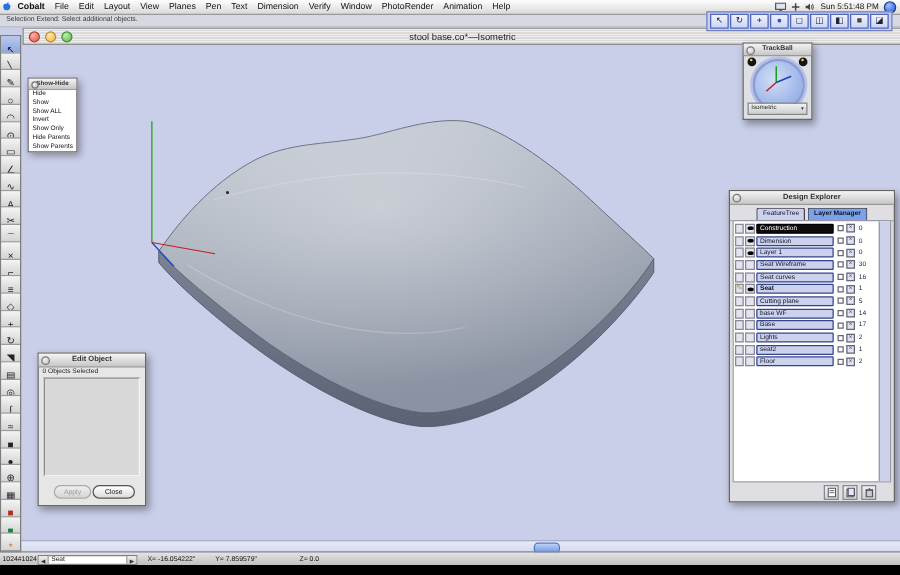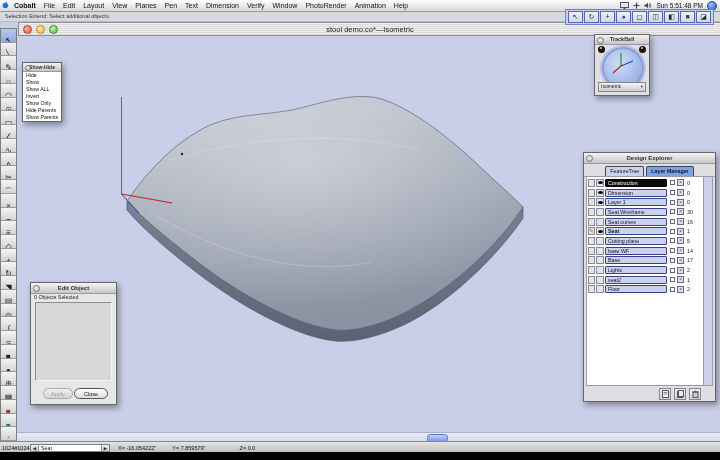--- a/index.html
+++ b/index.html
@@ -200,21 +200,21 @@
     <div class="view-btn" style="color: rgb(68, 68, 68);"><span class="tool-glyph">■</span></div>
     <div class="view-btn"><span class="tool-glyph">◪</span></div>
   </div>
 
 <div class="titlebar">
   <div class="traffic">
     <span class="light red"></span>
     <span class="light yellow"></span>
     <span class="light green"></span>
   </div>
-  <span class="title-text">stool demo.co*—Isometric</span>
+  <span class="title-text">stool base.co*—Isometric</span>
 </div>
 
 <div class="viewport"></div>
 <svg class="scene" viewBox="0 0 720 460">
   <defs>
     <linearGradient id="seatTop" x1="0" y1="0" x2="0.25" y2="1">
       <stop offset="0" stop-color="#c3c9d3"></stop>
       <stop offset="0.45" stop-color="#a9b0bc"></stop>
       <stop offset="1" stop-color="#8b93a3"></stop>
     </linearGradient>

